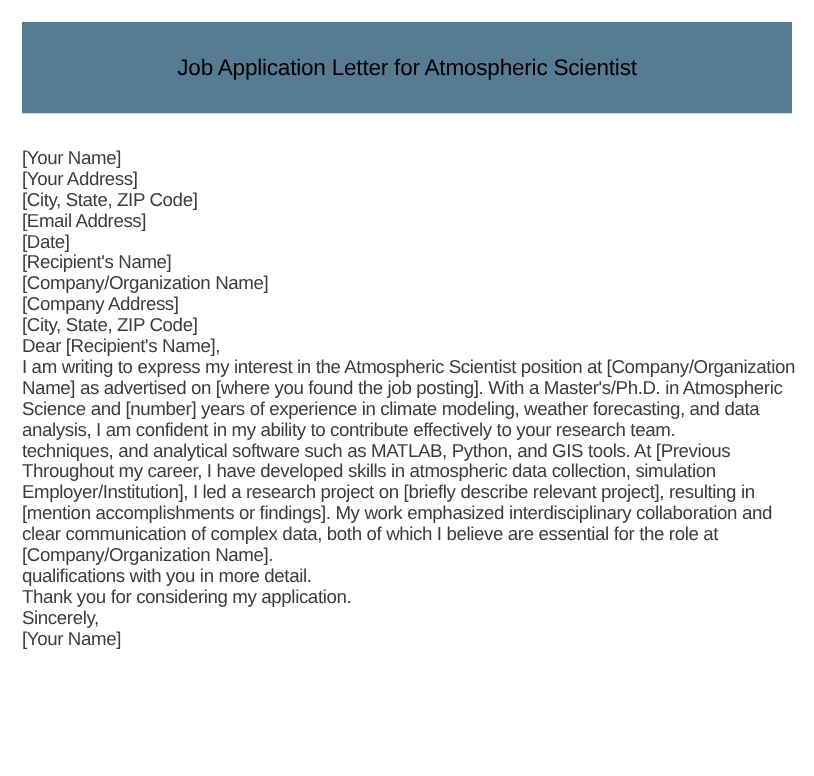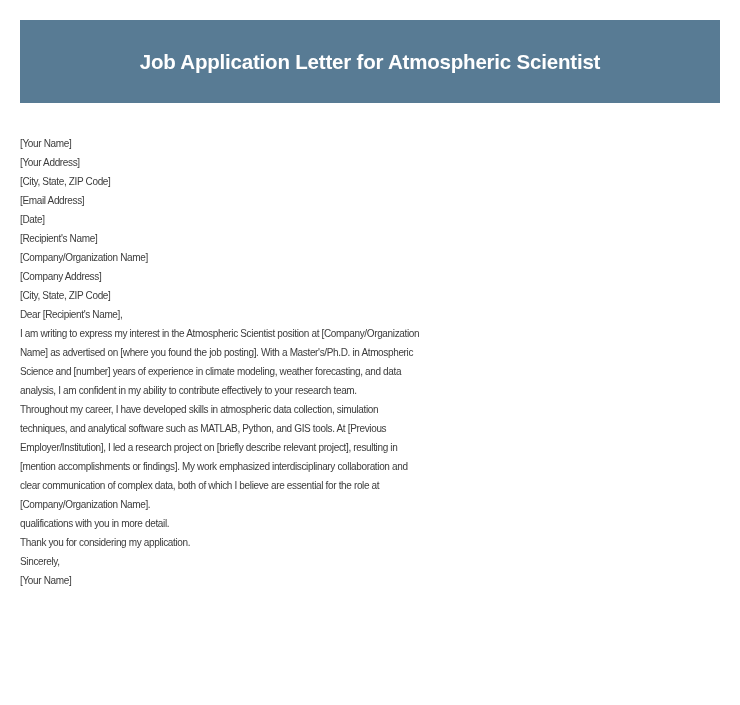--- a/index.html
+++ b/index.html
@@ -2,26 +2,26 @@
 <html><head>
   <meta charset="utf-8">
   <style>
     html, body { margin: 0; padding: 0; background: #ffffff; }
     body { width: 740px; height: 705px; position: relative; overflow: hidden; }
     .header {
       position: absolute; left: 20px; top: 20px; width: 700px; height: 83px;
       background: #587b94; display: flex; align-items: center; justify-content: center;
     }
     .header h1 {
-      margin: 0; color: #ffffff; font-weight: bold;
+      margin: 0; color: #000000; font-weight: normal;
       font-family: "Liberation Sans", sans-serif; font-size: 20.5px; letter-spacing: -0.2px;
     }
     .letter {
       position: absolute; left: 20px; top: 134px; width: 715px;
-      font-family: "Liberation Sans", sans-serif; font-size: 10px; line-height: 19px;
+      font-family: "Liberation Sans", sans-serif; font-size: 17px; line-height: 19px;
       color: #3c3c3c; letter-spacing: -0.35px;
     }
     .line { display: block; white-space: nowrap; }
     .para { display: block; }
   </style>
 </head>
 <body>
 
 <div class="header">
   <h1>Job Application Letter for Atmospheric Scientist</h1>
@@ -44,22 +44,22 @@
   <span class="line">Dear [Recipient's Name],</span>
 
   <div class="para">
     <span class="line">I am writing to express my interest in the Atmospheric Scientist position at [Company/Organization</span>
     <span class="line">Name] as advertised on [where you found the job posting]. With a Master's/Ph.D. in Atmospheric</span>
     <span class="line">Science and [number] years of experience in climate modeling, weather forecasting, and data</span>
     <span class="line">analysis, I am confident in my ability to contribute effectively to your research team.</span>
   </div>
 
   <div class="para">
+    <span class="line">techniques, and analytical software such as MATLAB, Python, and GIS tools. At [Previous</span>
     <span class="line">Throughout my career, I have developed skills in atmospheric data collection, simulation</span>
-    <span class="line">techniques, and analytical software such as MATLAB, Python, and GIS tools. At [Previous</span>
     <span class="line">Employer/Institution], I led a research project on [briefly describe relevant project], resulting in</span>
     <span class="line">[mention accomplishments or findings]. My work emphasized interdisciplinary collaboration and</span>
     <span class="line">clear communication of complex data, both of which I believe are essential for the role at</span>
     <span class="line">[Company/Organization Name].</span>
   </div>
 
   <div class="para">
     <span class="line">qualifications with you in more detail.</span>
   </div>
 

